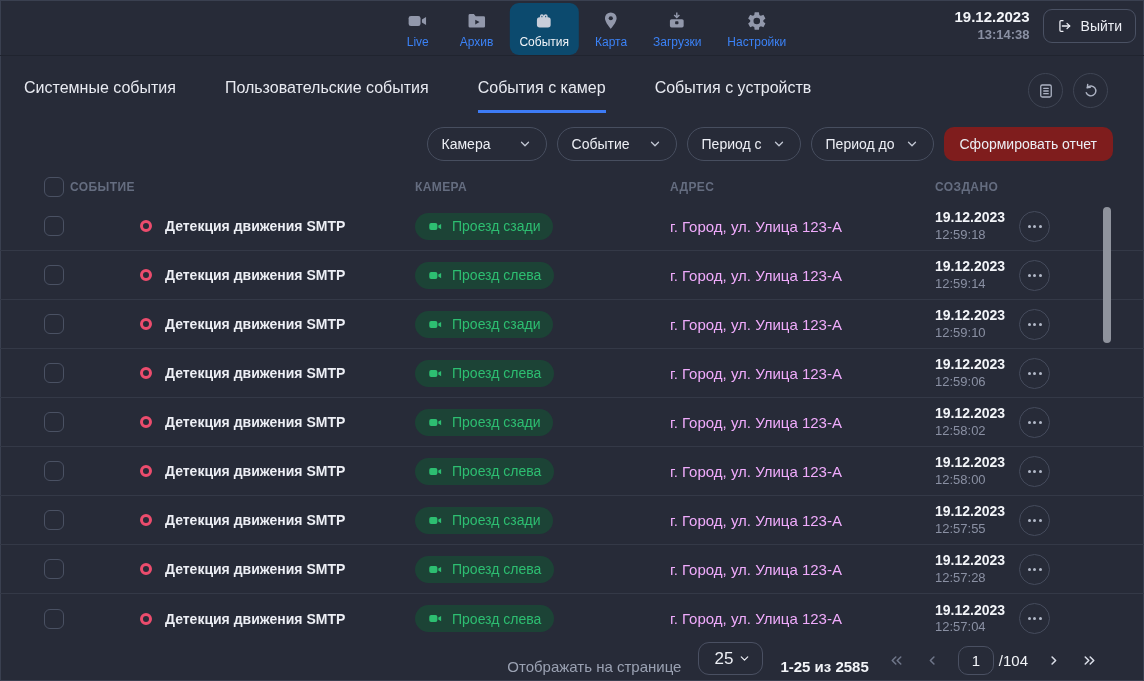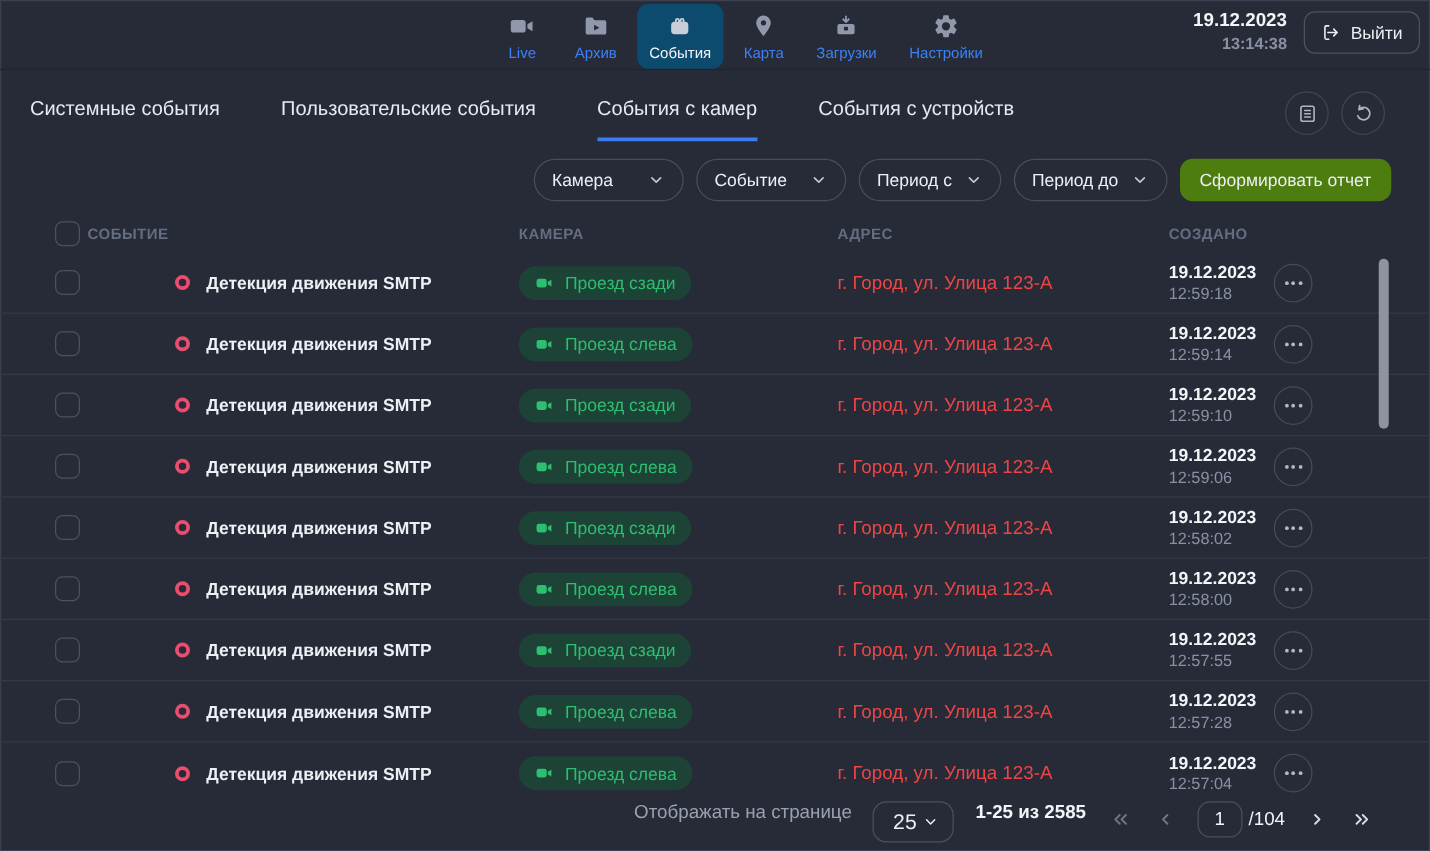--- a/index.html
+++ b/index.html
@@ -73,21 +73,21 @@
   .filter-pill {
     display:flex; align-items:center; justify-content:space-between;
     border:1px solid #474E5F; border-radius:17px; height:34px;
     padding:0 14px; font-size:14px; color:#EDEFF5; cursor:pointer; gap:10px;
   }
   .filter-pill .chev { color:#C3C8D4; }
   .pill-camera, .pill-event { min-width:120px; }
   .pill-from { min-width:101px; }
   .pill-to   { min-width:108px; }
   .report-btn {
-    background:#4d7c0f; border:none; border-radius:10px; height:34px;
+    background:#7f1d1d; border:none; border-radius:10px; height:34px;
     padding:0 16px; color:#EDEFF5; font-size:14px; cursor:pointer;
     font-family:inherit;
   }
 
   
   .table { margin-top:11px; }
   .grid-row {
     display:grid;
     grid-template-columns:20px 351px 255px 265px 84px 44px;
     padding-left:44px; align-items:center;
@@ -107,40 +107,40 @@
     width:12px; height:12px; border:3.5px solid #EC4C6D; border-radius:50%;
     flex:none;
   }
   .event-label { font-size:14px; font-weight:600; color:#EDEFF5; white-space:nowrap; }
   .camera-badge {
     display:inline-flex; align-items:center; gap:9px;
     background:#1C4336; color:#2DBE71; border-radius:14px;
     height:27px; padding:0 13px; font-size:14px; cursor:pointer;
     width:max-content;
   }
-  .cell-address { font-size:15px; color:#ef4444; }
+  .cell-address { font-size:15px; color:#f0abfc; }
   .cell-created { line-height:1.3; }
   .cell-created .d { font-size:14px; font-weight:bold; color:#F2F4F8; }
   .cell-created .t { font-size:13px; color:#8A90A3; }
   .row-menu-btn {
     width:31px; height:31px; border-radius:50%;
     border:1px solid #454B5C; background:transparent; cursor:pointer;
     display:flex; align-items:center; justify-content:center; gap:2.5px;
   }
   .row-menu-btn i { width:3px; height:3px; border-radius:50%; background:#B3B9C8; }
 
   .scroll-thumb {
     position:absolute; right:33px; top:207px; width:8px; height:136px;
     border-radius:4px; background:#8F939D; cursor:grab;
   }
 
   
   .pagination {
     position:absolute; left:0; right:0; bottom:0; height:40px;
-    display:flex; align-items:flex-start; justify-content:flex-end;
+    display:flex; align-items:flex-end; justify-content:flex-end;
     gap:17px; padding:0 44px 6px 0; font-size:15px;
   }
   .pg-label { color:#9AA1B2; }
   .page-size-select {
     display:flex; align-items:center; gap:5px;
     border:1px solid #4A5062; border-radius:11px; height:33px;
     padding:0 11px 0 15px; color:#EDEFF5; font-size:17px; cursor:pointer;
   }
   .pg-range { font-weight:600; color:#F2F4F8; }
   .pg-arrow { background:none; border:none; cursor:pointer; padding:2px; display:flex; }

